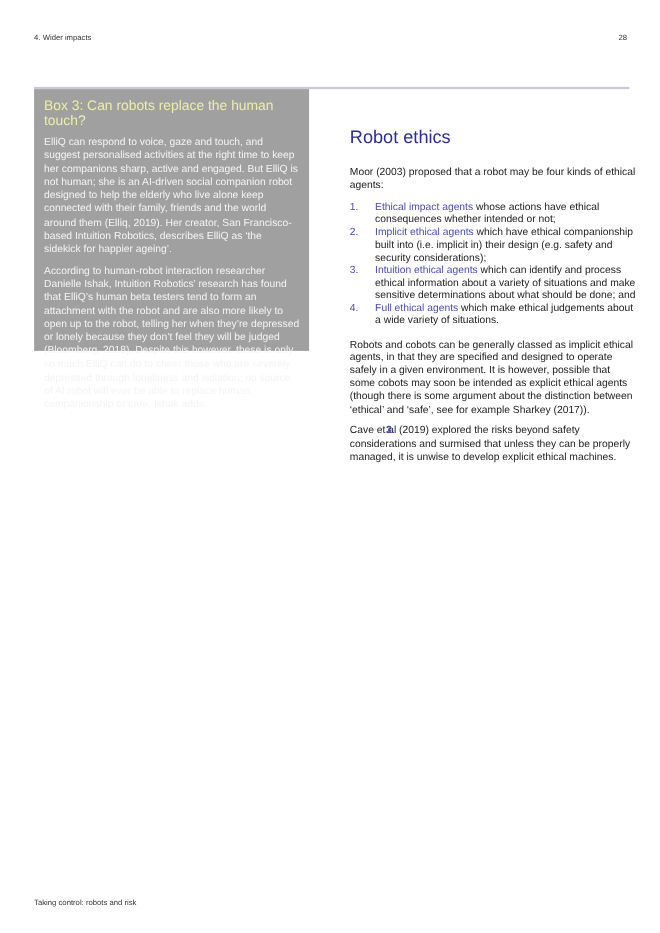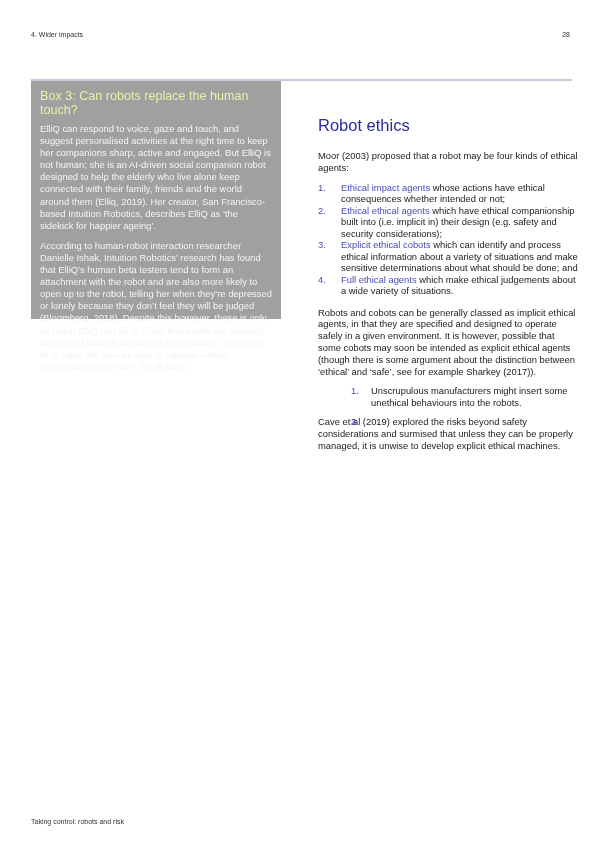--- a/index.html
+++ b/index.html
@@ -142,35 +142,35 @@
 
 <main class="main">
   <h2>Robot ethics</h2>
   <p>Moor (2003) proposed that a robot may be four kinds of ethical agents:</p>
 
   <ol class="agents">
     <li>
       <span class="num">1.</span><span class="term">Ethical impact agents</span><span> whose actions have ethical consequences whether intended or not;</span>
     </li>
     <li>
-      <span class="num">2.</span><span class="term">Ethical ethical agents</span><span> which have ethical companionship built into (i.e. implicit in) their design (e.g. safety and security considerations);</span>
+      <span class="num">2.</span><span class="term">Implicit ethical agents</span><span> which have ethical companionship built into (i.e. implicit in) their design (e.g. safety and security considerations);</span>
     </li>
     <li>
-      <span class="num">3.</span><span class="term">Explicit ethical cobots</span><span> which can identify and process ethical information about a variety of situations and make sensitive determinations about what should be done; and</span>
+      <span class="num">3.</span><span class="term">Intuition ethical agents</span><span> which can identify and process ethical information about a variety of situations and make sensitive determinations about what should be done; and</span>
     </li>
     <li>
       <span class="num">4.</span><span class="term">Full ethical agents</span><span> which make ethical judgements about a wide variety of situations.</span>
     </li>
   </ol>
 
   <p>Robots and cobots can be generally classed as implicit ethical agents, in that they are specified and designed to operate safely in a given environment. It is however, possible that some cobots may soon be intended as explicit ethical agents (though there is some argument about the distinction between ‘ethical’ and ‘safe’, see for example Sharkey (2017)).</p>
 
   <ol class="risks">
     <li>
-      <span class="num">1.</span><span>Unscrupulous manufacturers might insert some unethical behaviours into the robots.</span>
+      <span class="num">1.</span>
     </li>
     <li>
       <span class="num">2.</span>
     </li>
     <li>
       <span class="num">3.</span>
     </li>
   </ol>
 
   <p>Cave et al (2019) explored the risks beyond safety considerations and surmised that unless they can be properly managed, it is unwise to develop explicit ethical machines.</p>

